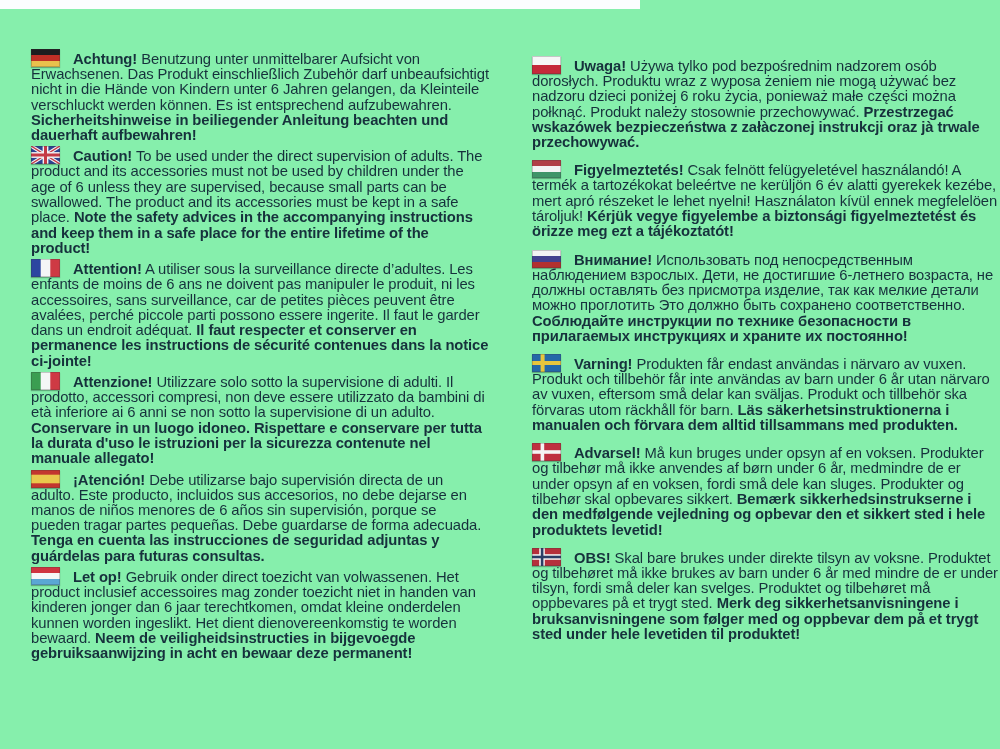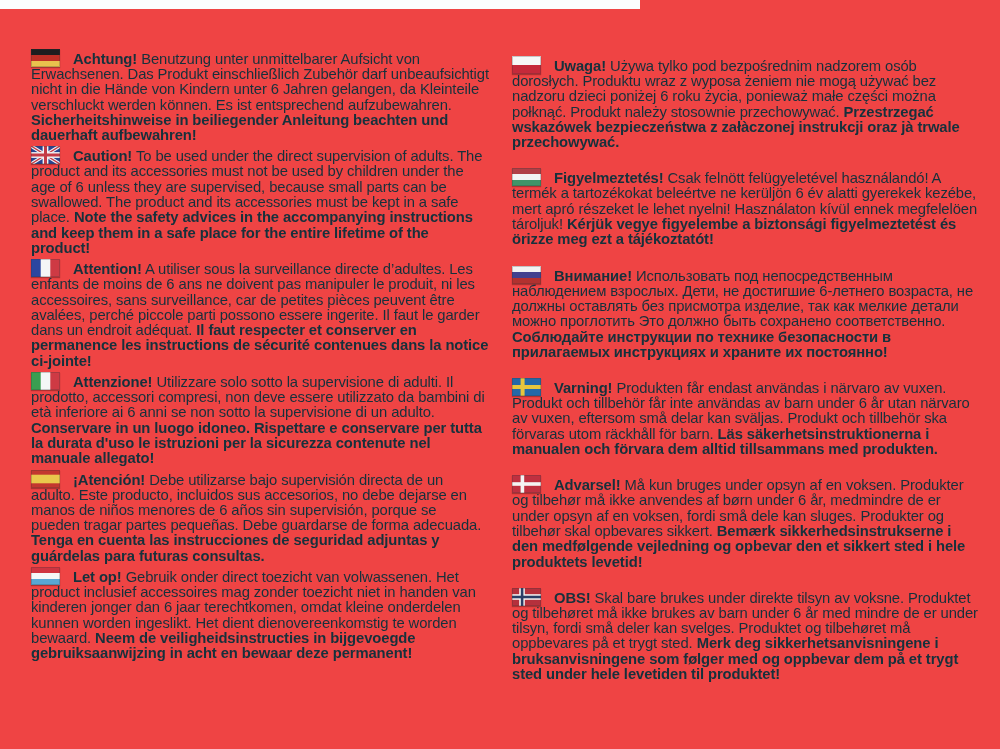--- a/index.html
+++ b/index.html
@@ -6,36 +6,36 @@
   body{width:1000px;height:749px;background:#ffffff;}
   .sheet{
     position:relative;width:1000px;height:749px;overflow:hidden;
     background:#d7eaf7;
     font-family:"Liberation Sans", sans-serif;
     color:#16313c;
   }
   .top-strip{position:absolute;top:0;left:0;width:640px;height:9px;background:#fbfdfe;}
   .col{position:absolute;}
   .col-left{left:31px;top:49px;width:458px;}
-  .col-right{left:512px;top:56px;width:466px;}
+  .col-right{left:532px;top:56px;width:466px;}
   .block{font-size:14.8px;line-height:15.3px;letter-spacing:-0.1px;text-align:left;}
   .col-left .block + .block{margin-top:3px;}
-  .col-right .block + .block{margin-top:18px;}
+  .col-right .block + .block{margin-top:10px;}
   .seg{white-space:pre-wrap;}
   .seg.bold{font-weight:bold;}
   .flag{
     display:inline-block;width:29px;height:18px;margin-right:13px;
     vertical-align:-3.5px;box-shadow:0 1px 1px rgba(0,0,0,.28);
   }
   .flag svg{display:block;}
 </style>
 </head>
 <body>
 
-<div class="sheet" style="background: #ef4444; color: rgb(22, 49, 60);">
+<div class="sheet" style="background: #86efac; color: rgb(22, 49, 60);">
   <div class="top-strip"></div>
   <div class="col col-left">
     <div class="block"><span class="flag"><svg width="29" height="18" viewBox="0 0 29 18">
             <rect width="29" height="18" fill="#1d1d1f"></rect>
             <rect y="6" width="29" height="6" fill="#bf2f26"></rect>
             <rect y="12" width="29" height="6" fill="#e9c14d"></rect>
             <rect x="0.5" y="0.5" width="28" height="17" fill="none" stroke="rgba(50,50,50,0.25)"></rect>
           </svg></span><span class="seg bold">Achtung!</span><span class="seg"> Benutzung unter unmittelbarer Aufsicht von Erwachsenen. Das Produkt einschließlich Zubehör darf unbeaufsichtigt nicht in die Hände von Kindern unter 6 Jahren gelangen, da Kleinteile verschluckt werden können. Es ist entsprechend aufzubewahren. </span><span class="seg bold">Sicherheitshinweise in beiliegender Anleitung beachten und dauerhaft aufbewahren!</span></div>
     <div class="block"><span class="flag"><svg width="29" height="18" viewBox="0 0 29 18">
             <rect width="29" height="18" fill="#2a4390"></rect>

